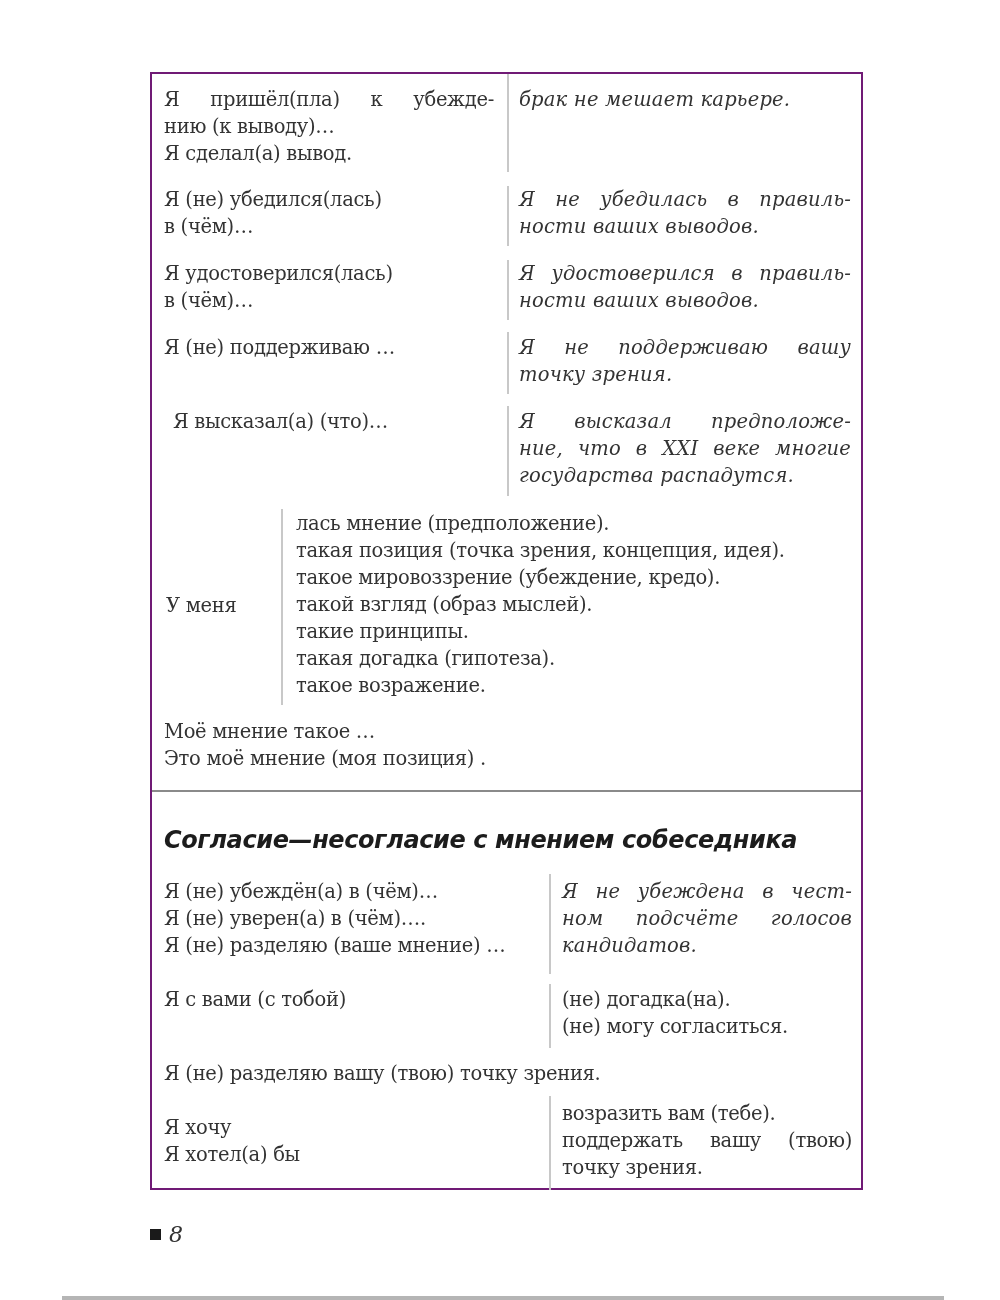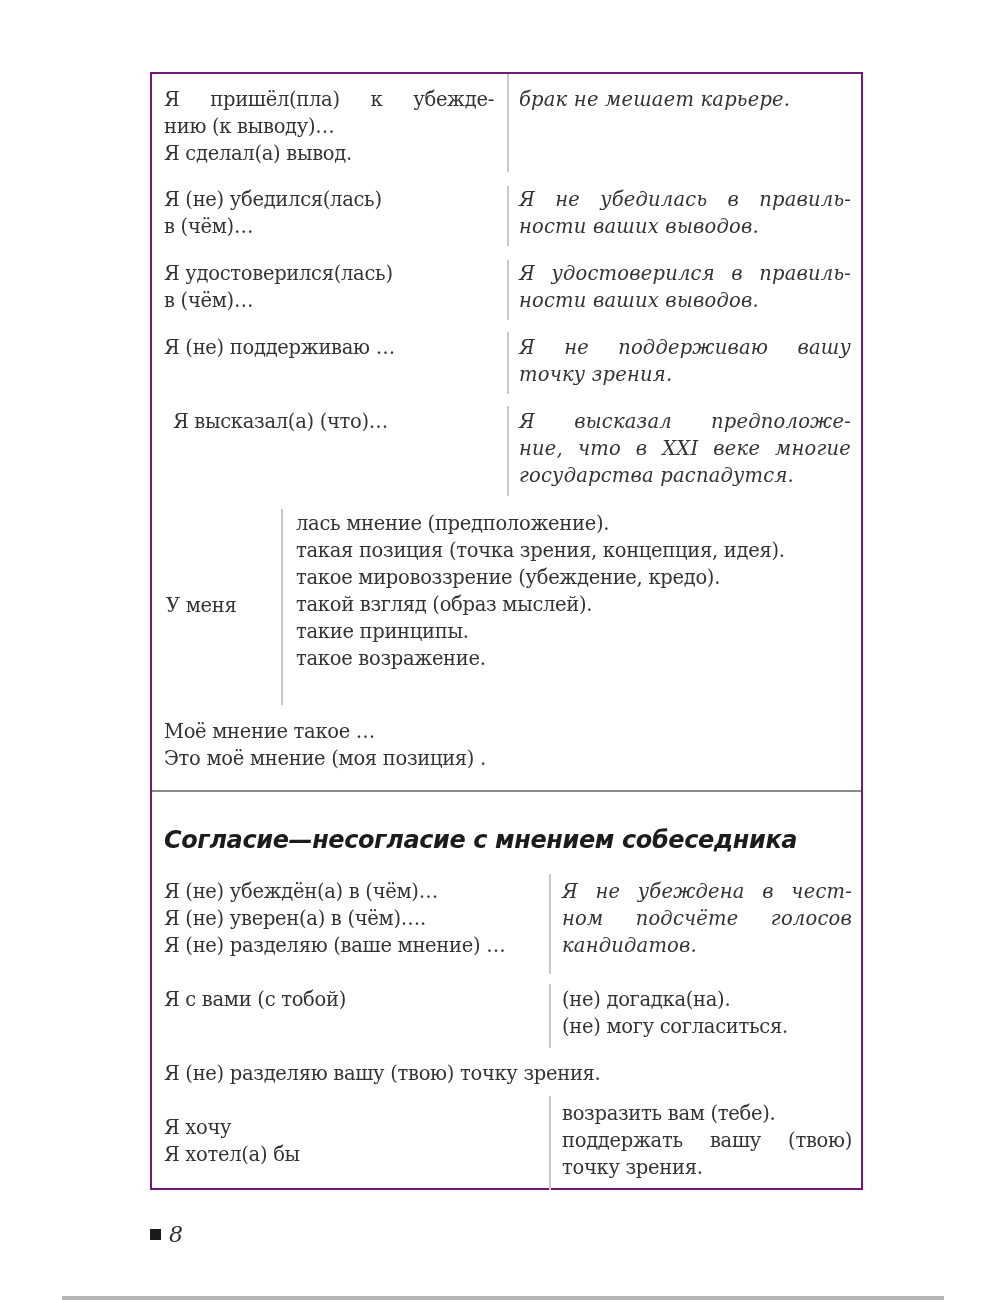--- a/index.html
+++ b/index.html
@@ -151,20 +151,21 @@
   </div>
 
   <div class="abs txt" style="left:14px; top:518px;">У меня</div>
   <div class="vdiv" style="left:129px; top:435px; height:196px;"></div>
   <div class="abs txt" style="left:144px; top:436px;">
     <span class="line">лась мнение (предположение).</span>
     <span class="line">такая позиция (точка зрения, концепция, идея).</span>
     <span class="line">такое мировоззрение (убеждение, кредо).</span>
     <span class="line">такой взгляд (образ мыслей).</span>
     <span class="line">такие принципы.</span>
+    <span class="line">такая догадка (гипотеза).</span>
     <span class="line">такое возражение.</span>
   </div>
 
   <div class="abs txt" style="left:12px; top:644px;">
     <span class="line">Моё мнение такое …</span>
     <span class="line">Это моё мнение (моя позиция) .</span>
   </div>
 
   <div class="section-divider"></div>
 

